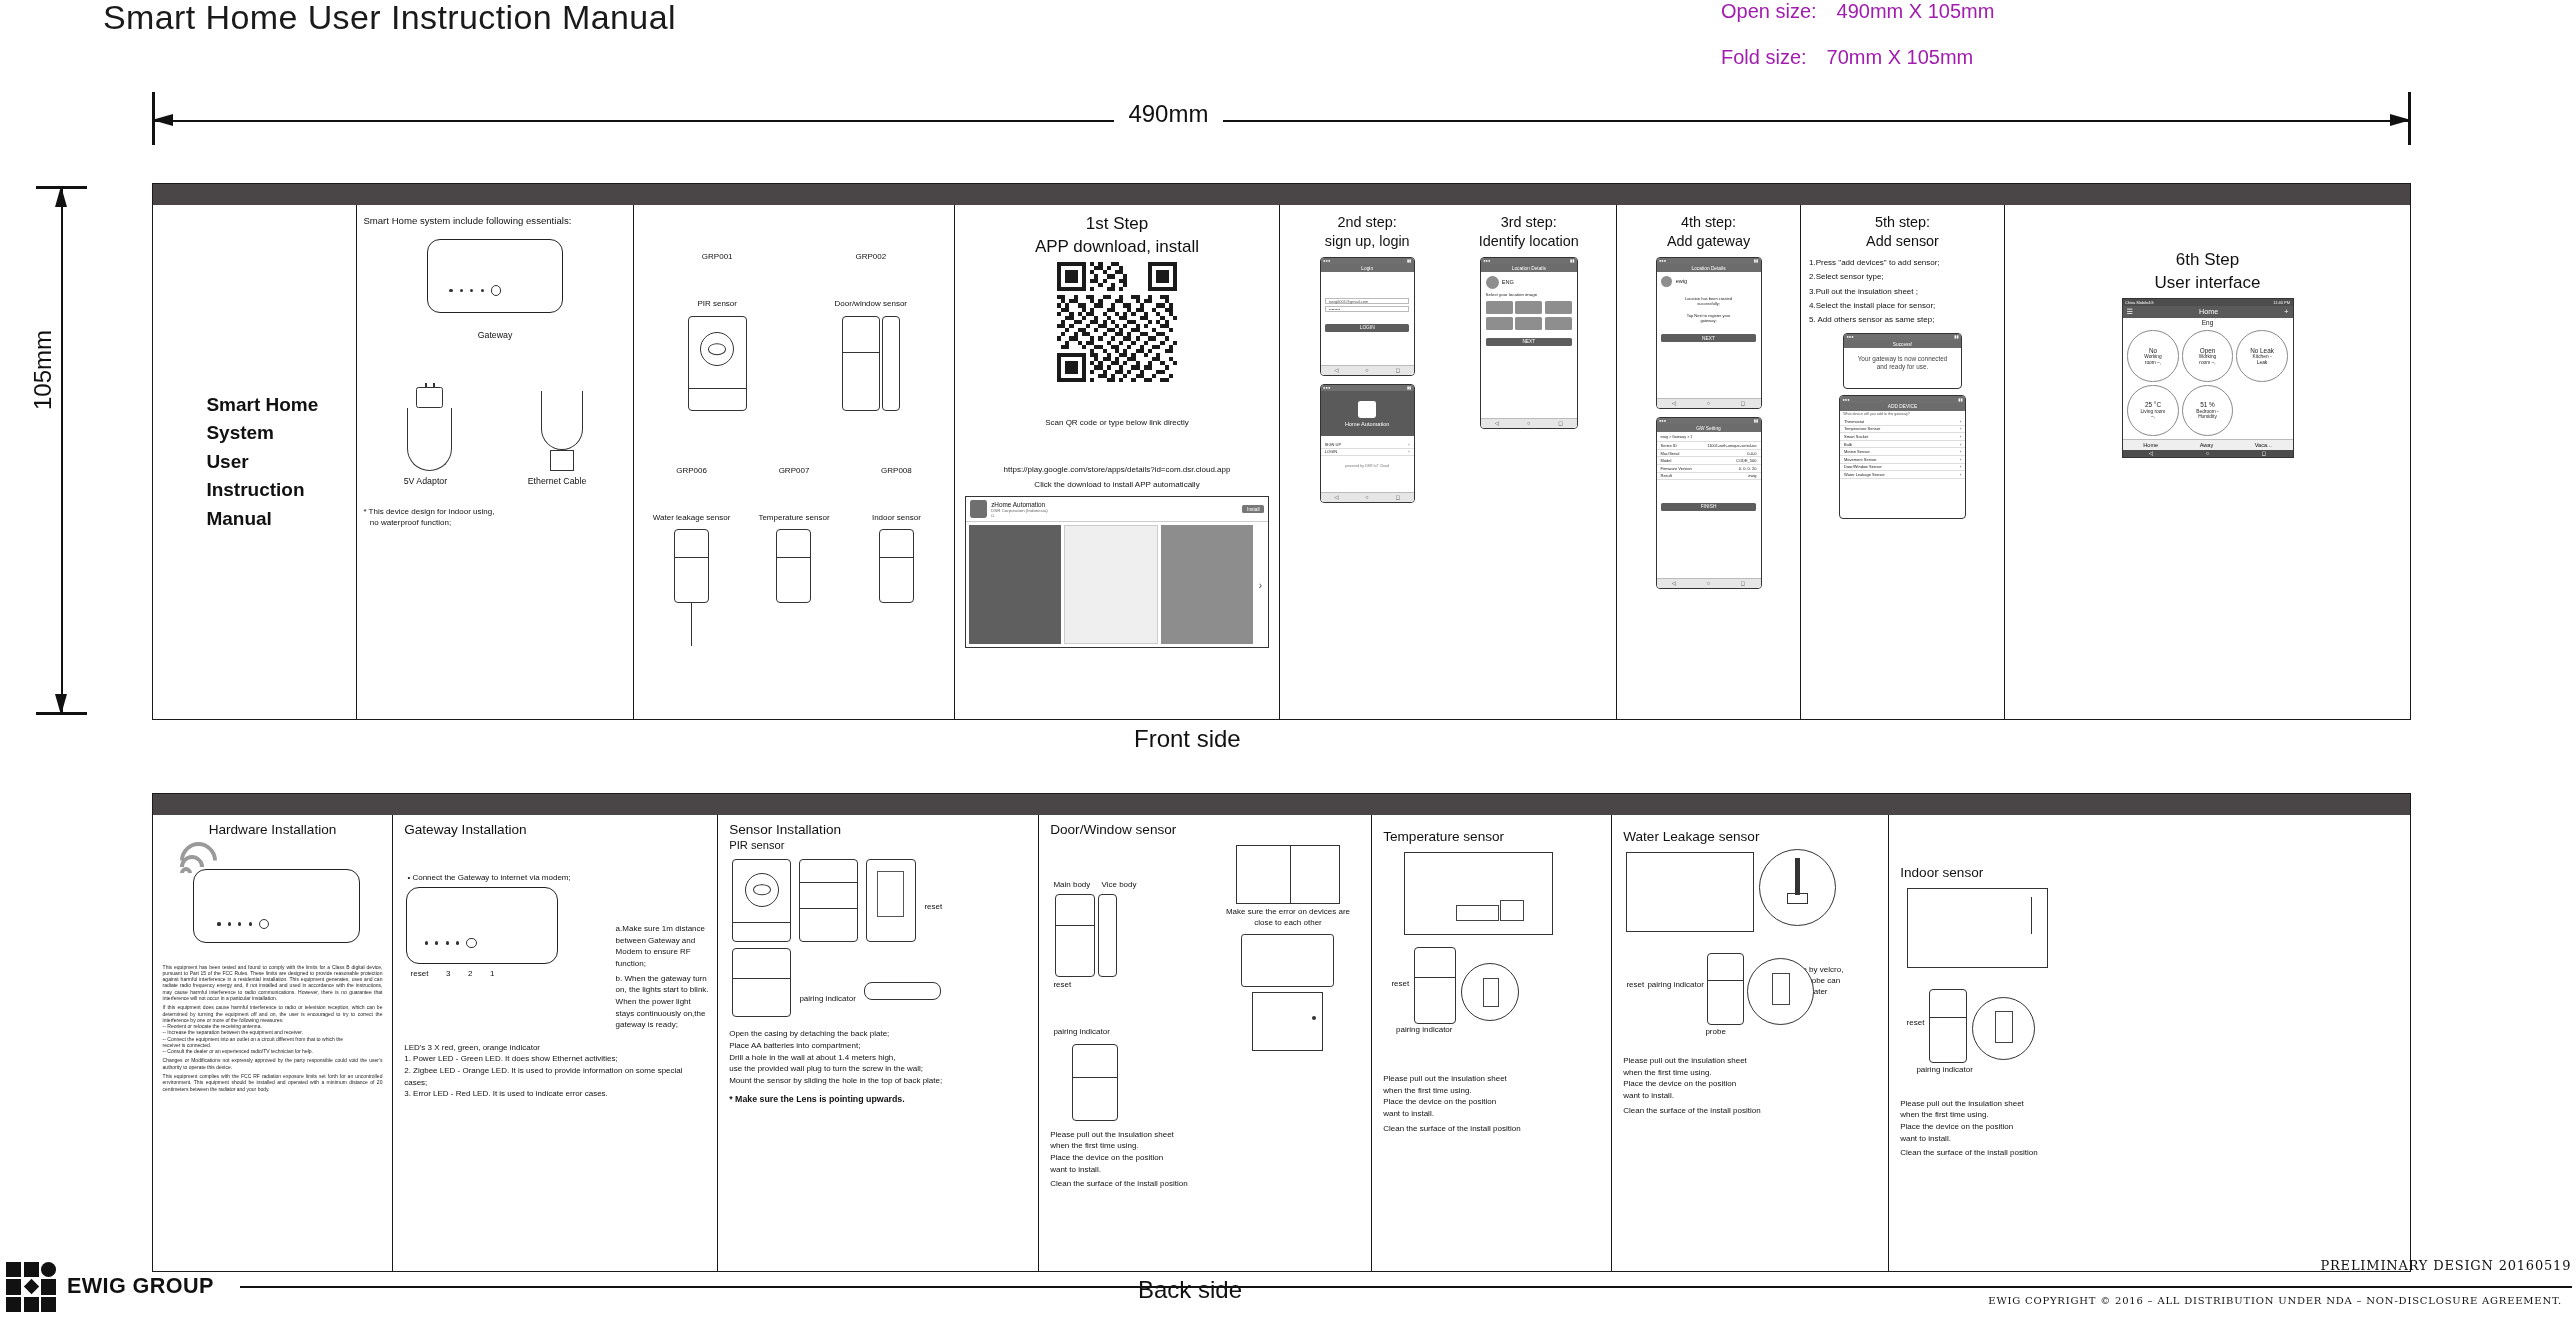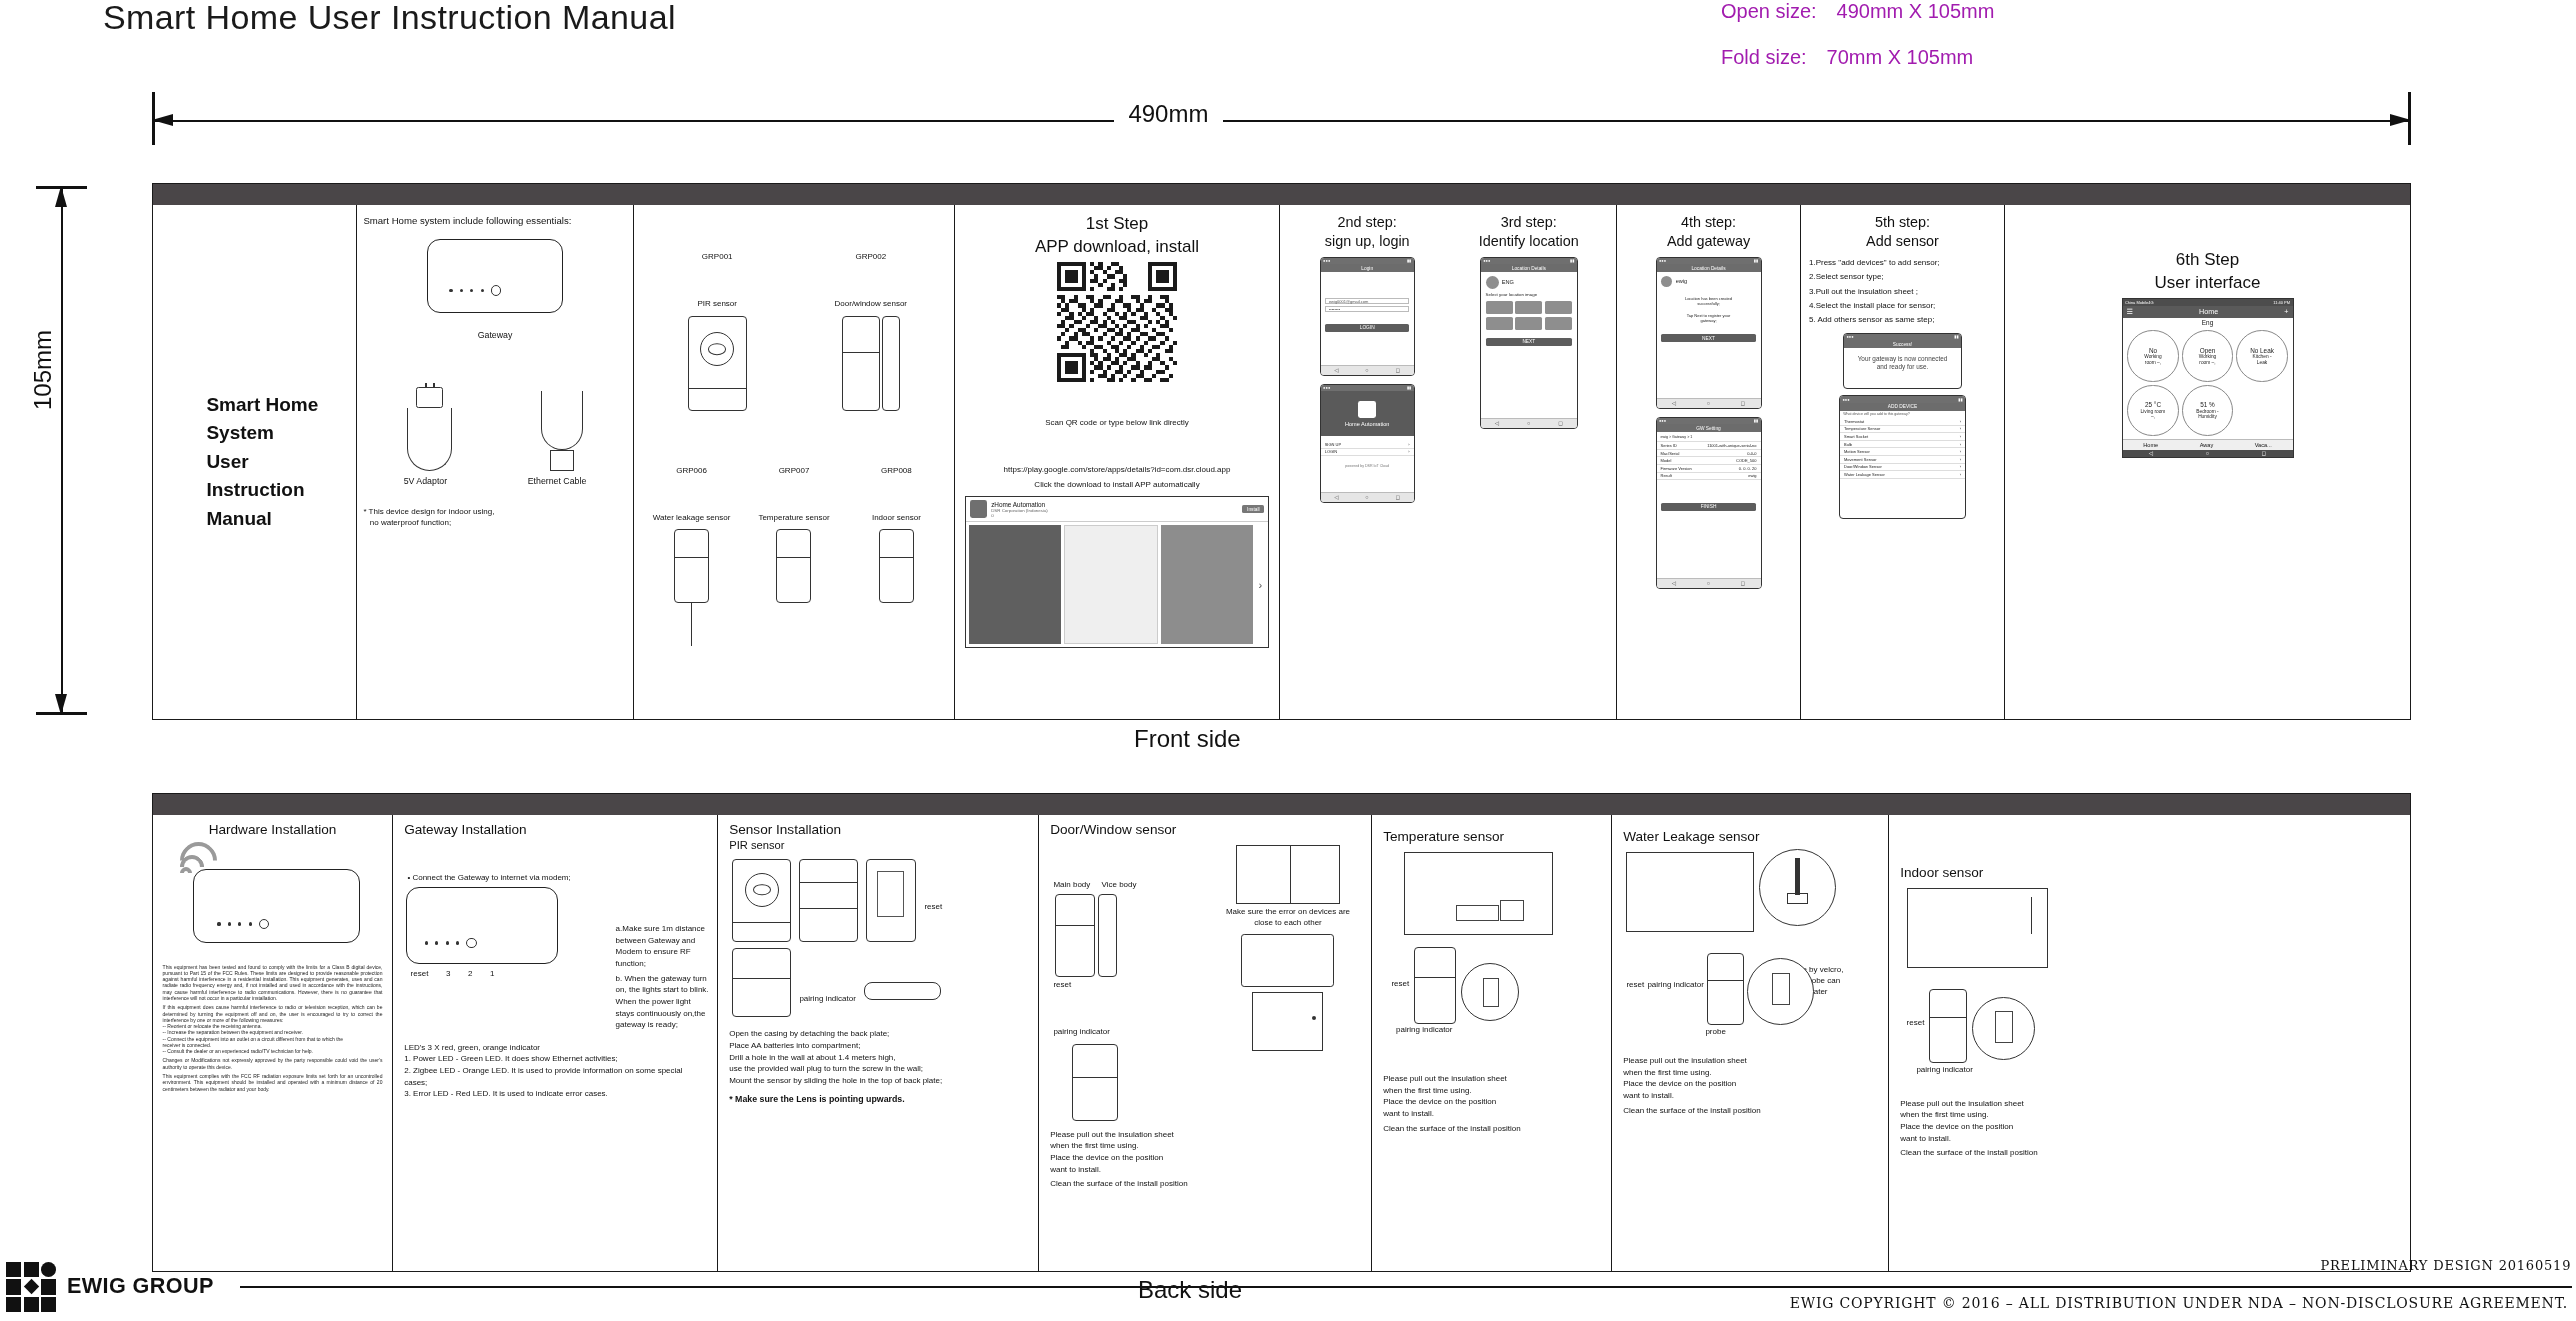--- a/index.html
+++ b/index.html
@@ -152,21 +152,21 @@
   
   .logo-grid { position: absolute; left: 6.4px; top: 1262px; width: 50px; height: 50px;
                display: grid; grid-template-columns: repeat(3,1fr); grid-template-rows: repeat(3,1fr); gap: 2.4px; }
   .logo-grid span { background: #111; display: block; }
   .logo-grid .circ { border-radius: 50%; }
   .logo-grid .diam { transform: rotate(45deg) scale(.72); }
   .brand { position: absolute; left: 67px; top: 1273px; font-size: 21.6px; font-weight: bold; letter-spacing: 0.4px; }
   .foot-rule { position: absolute; left: 240px; top: 1286px; width: 2332px; height: 1.6px; background: #111; }
   .prelim { position: absolute; right: 4.8px; top: 1258px; font-size: 13px;
             font-family: "DejaVu Serif", serif; letter-spacing: 0.8px; white-space: nowrap; }
-  .copyright { position: absolute; right: 8px; top: 1295px; font-size: 14px;
+  .copyright { position: absolute; right: 14px; top: 1295px; font-size: 10px;
                font-family: "DejaVu Serif", serif; letter-spacing: 0.8px; white-space: nowrap; }
 </style>
 </head>
 <body>
 
 <div class="doc-title">Smart Home User Instruction Manual</div>
 
 <div class="size-spec" id="open-size">
   <span class="lbl">Open size:</span>
   <span class="val">490mm X 105mm</span>

